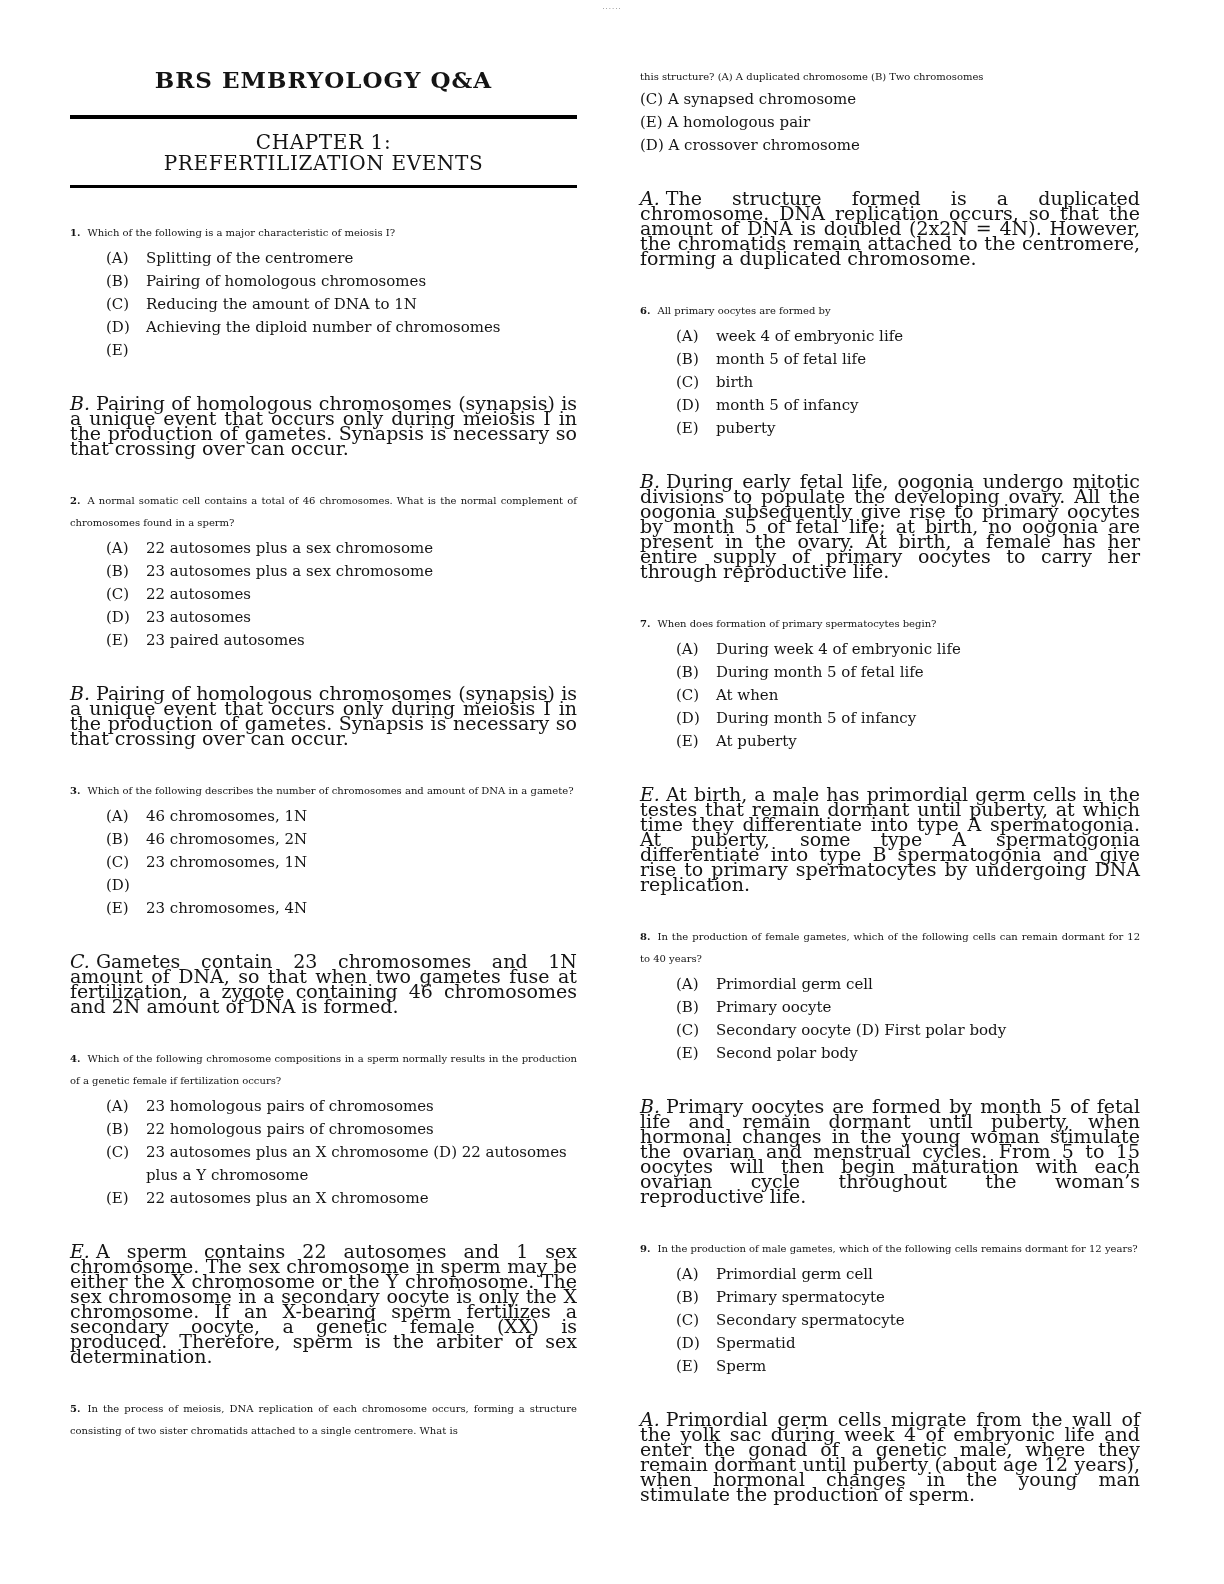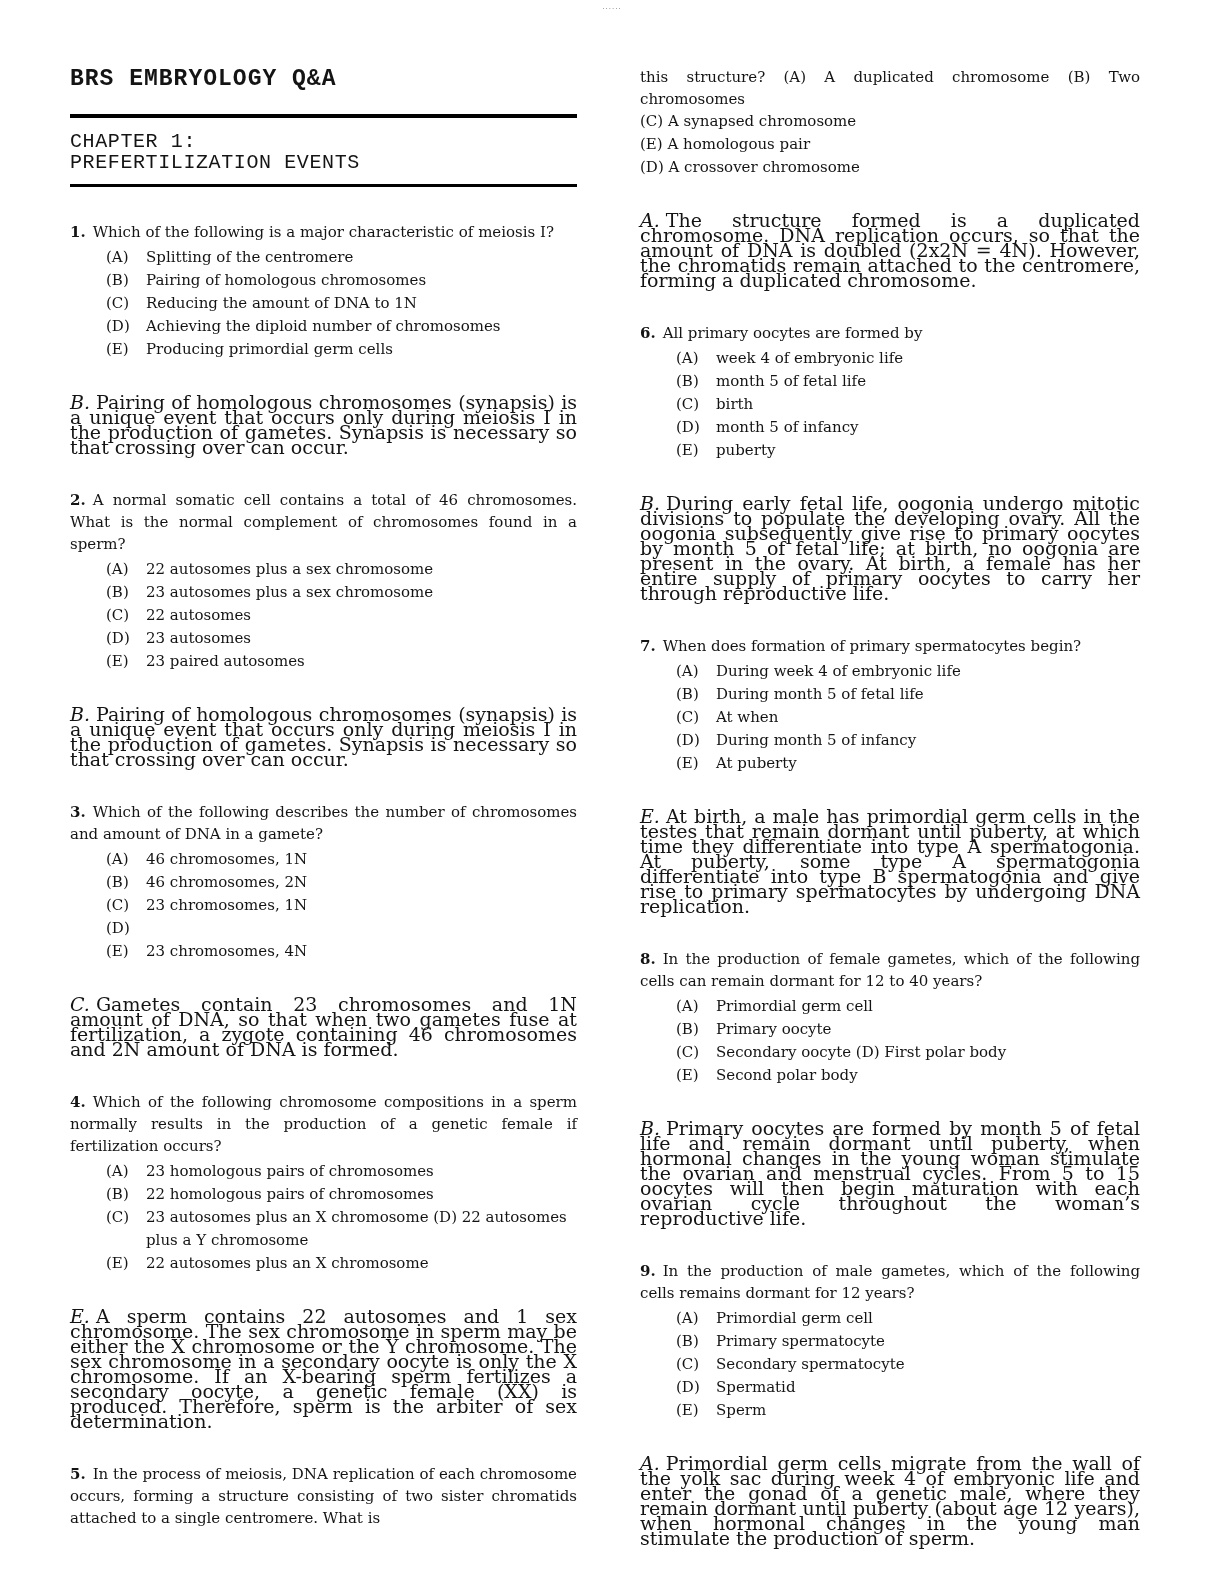--- a/index.html
+++ b/index.html
@@ -13,32 +13,32 @@
   }
   .top-marker {
     position: absolute; top: 5px; left: 50%; transform: translateX(-50%);
     font-size: 7px; color: #666; letter-spacing: 1px;
     font-family: "DejaVu Sans", sans-serif;
   }
   .column { position: absolute; top: 66px; }
   .col-left  { left: 70px;  width: 507px; }
   .col-right { left: 640px; width: 500px; }
 
-  .header-block { text-align: left; margin-bottom: 20px; font-family: Liberation Mono, monospace; }
+  .header-block { text-align: center; margin-bottom: 20px; }
   .doc-title { font-size: 23px; font-weight: bold; letter-spacing: 1px; margin-bottom: 22px; }
   .rule { border: 0; border-top: 4px solid #000; }
   .rule.thin { border-top-width: 3px; }
   .rule.top-rule { margin-bottom: 13px; }
   .rule.bottom-rule { margin-top: 11px; }
   .chapter-line { font-size: 20px; line-height: 21px; letter-spacing: 0.6px; }
 
   .block { margin-top: 34px; }
   .column > .block:first-child { margin-top: 0; }
 
-  .stem { font-size: 15px; line-height: 22px; text-align: justify; }
+  .stem { font-size: 10px; line-height: 22px; text-align: justify; }
   .qnum { font-weight: bold; margin-right: 7px; }
 
   .options { margin-top: 3px; }
   .option { display: flex; padding-left: 36px; font-size: 15px; line-height: 23px; }
   .opt-letter { flex: 0 0 40px; width: 40px; }
   .opt-text { flex: 1; }
 
   .answer { font-size: 19px; line-height: 15px; text-align: justify; }
   .ans-letter { font-style: italic; margin-right: 6px; }
 
@@ -71,21 +71,20 @@
         <div class="option">
           <span class="opt-letter">(C)</span>
           <span class="opt-text">Reducing the amount of DNA to 1N</span>
         </div>
         <div class="option">
           <span class="opt-letter">(D)</span>
           <span class="opt-text">Achieving the diploid number of chromosomes</span>
         </div>
         <div class="option">
           <span class="opt-letter">(E)</span>
-          <span class="opt-text">Producing primordial germ cells</span>
         </div>
       </div>
     </div>
     <p class="block answer"><span class="ans-letter">B.</span><span class="ans-text">Pairing of homologous chromosomes (synapsis) is a unique event that occurs only during meiosis I in the production of gametes. Synapsis is necessary so that crossing over can occur.</span></p>
     <div class="block question">
       <p class="stem"><span class="qnum">2.</span><span class="qtext">A normal somatic cell contains a total of 46 chromosomes. What is the normal complement of chromosomes found in a sperm?</span></p>
       <div class="options">
         <div class="option">
           <span class="opt-letter">(A)</span>
           <span class="opt-text">22 autosomes plus a sex chromosome</span>

